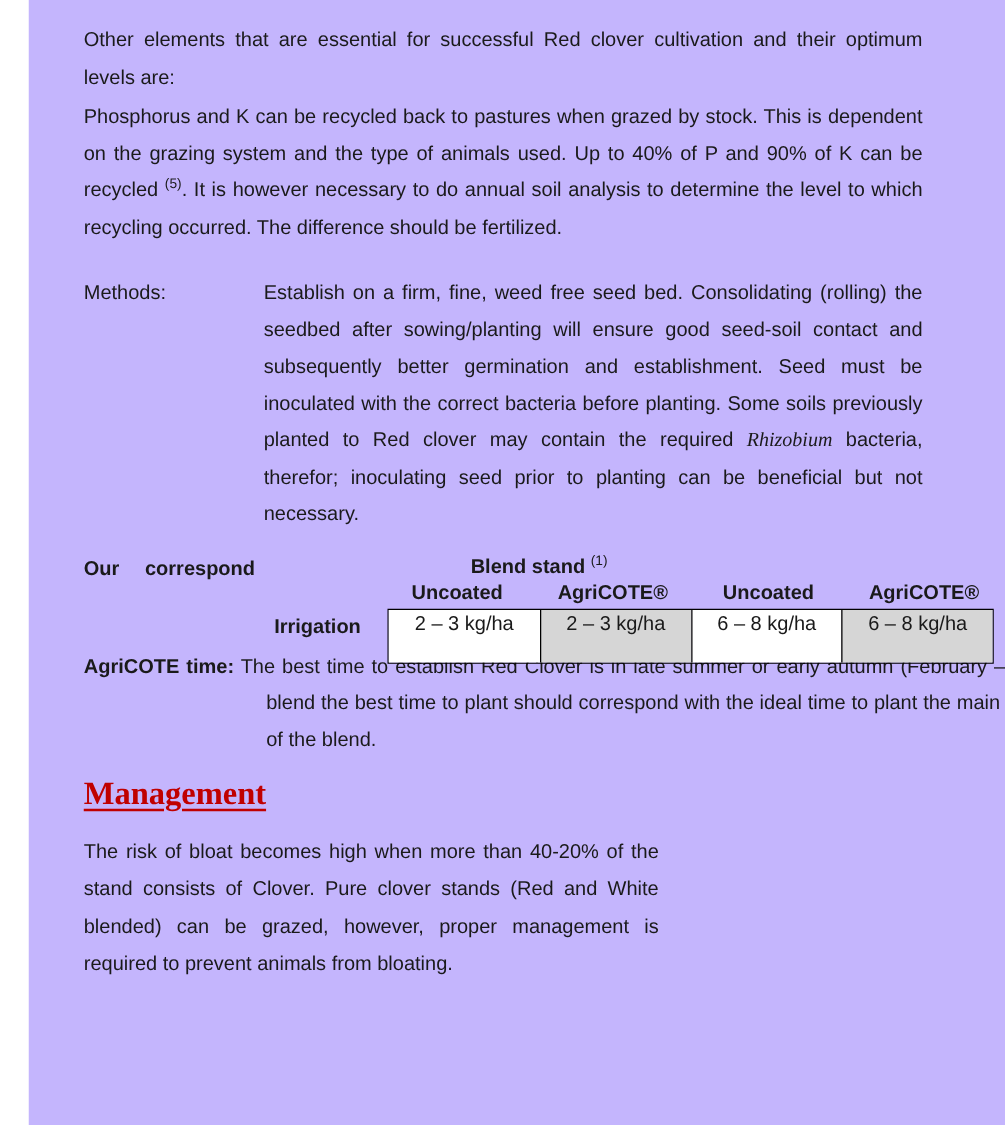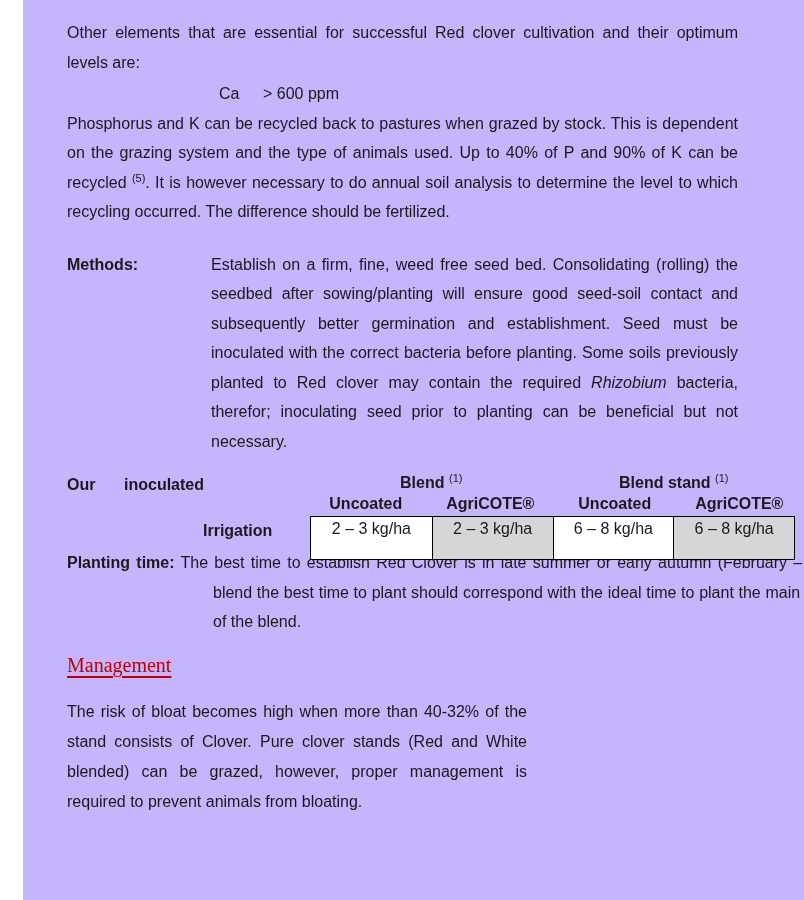--- a/index.html
+++ b/index.html
@@ -27,33 +27,33 @@
   
   .intro { width: 671px; }
   
   .minerals { margin-left: 152px; margin-top: 2px; }
   .mineral-row { display: flex; }
   .mineral-el { width: 44px; }
   
   .recycling { width: 671px; margin-top: 8px; }
   
   .methods { display: flex; margin-top: 23px; }
-  .methods-label { width: 144px; font-weight: bold; flex: none; }
+  .methods-label { width: 144px; font-weight: normal; flex: none; }
   .methods-body { width: 527px; flex: none; }
-  .it { font-style: italic; }
+  .it { font-style: italic; font-family: Liberation Serif, serif; }
   
   .seeding { position: relative; margin-top: 16px; height: 76px; }
   .seed-label {
     position: absolute; left: 0; top: 2px; width: 137px;
     font-weight: bold; line-height: 22px;
   }
   .seed-label .l1 { text-align: justify; text-align-last: justify; }
   .irrigation {
     position: absolute; left: 136px; top: 47px; width: 102px;
-    font-weight: bold; text-align: left; line-height: 24px;
+    font-weight: bold; text-align: center; line-height: 24px;
   }
   .tbl { position: absolute; left: 243px; top: 0; width: 485px; }
   .tbl-groups { display: flex; line-height: 21px; }
   .tbl-group { width: 50%; text-align: center; font-weight: bold; }
   .tbl-group sup.fnote { font-weight: normal; }
   .tbl-cols { display: flex; line-height: 22px; gap: 13px; }
   .tbl-col { width: 25%; text-align: center; font-weight: bold; }
   .tbl-cells {
     display: flex; border: 1.5px solid #000000; box-sizing: border-box;
     height: 44px; margin-top: 1px;
@@ -68,79 +68,74 @@
   
   .planting {
     width: 671px; margin-top: 18px;
     padding-left: 146px; text-indent: -146px; box-sizing: content-box;
   }
   .planting b { text-indent: 0; }
   
   .management {
     margin: 10px 0 0 0;
     font-family: "Liberation Serif", serif;
-    font-size: 20px; font-weight: normal;
+    font-size: 26px; font-weight: bold;
     color: #c00000;
     text-decoration: underline;
     text-decoration-thickness: 2px;
     text-underline-offset: 4px;
     line-height: 36px;
   }
   
   .utilisation { display: flex; margin-top: 14px; line-height: 30px; }
   .util-label { width: 211px; font-weight: bold; flex: none; }
   .util-body { width: 460px; flex: none; }
 </style>
 </head>
 <body>
 
 <div class="page">
 
   <p class="intro just" style="margin:0;">Other elements that are essential for successful Red clover cultivation and their optimum levels are:</p>
 
   <div class="minerals">
-    <div class="mineral-row">
-      <span class="mineral-el">Ca</span>
-      <span class="mineral-val">&gt; 600 ppm</span>
-    </div>
   </div>
 
   <p class="recycling just" style="margin:0;"><span>Phosphorus and K can be recycled back to pastures when grazed by stock. This is dependent on the grazing system and the type of animals used. Up to 40% of P and 90% of K can be recycled </span><sup class="fnote">(5)</sup><span>. It is however necessary to do annual soil analysis to determine  the level to which recycling occurred. The difference should be fertilized.</span></p>
 
   <div class="methods">
     <div class="methods-label">Methods:</div>
     <div class="methods-body just"><span>Establish on a firm, fine, weed free seed bed. Consolidating (rolling) the seedbed after sowing/planting will ensure good seed-soil contact and subsequently better germination and establishment. Seed must be inoculated with the correct bacteria before planting. Some soils previously planted to Red clover may contain the required </span><span class="it">Rhizobium</span><span> bacteria, therefor; inoculating seed prior to planting can be beneficial but not necessary.</span></div>
   </div>
 
   <div class="seeding">
     <div class="seed-label">
-      <div class="l1">Our inoculated</div>
+      <div class="l1">Our correspond</div>
     </div>
     <div class="irrigation">Irrigation</div>
     <div class="tbl">
       <div class="tbl-groups">
-        <div class="tbl-group"><span>Blend</span> <sup class="fnote">(1)</sup></div>
         <div class="tbl-group"><span>Blend stand</span> <sup class="fnote">(1)</sup></div>
       </div>
       <div class="tbl-cols">
         <div class="tbl-col">Uncoated</div>
         <div class="tbl-col">AgriCOTE®</div>
         <div class="tbl-col">Uncoated</div>
         <div class="tbl-col">AgriCOTE®</div>
       </div>
       <div class="tbl-cells">
         <div class="tbl-cell">2 – 3 kg/ha</div>
         <div class="tbl-cell shaded">2 – 3 kg/ha</div>
         <div class="tbl-cell">6 – 8 kg/ha</div>
         <div class="tbl-cell shaded">6 – 8 kg/ha</div>
       </div>
     </div>
   </div>
 
-  <p class="planting just" style="margin:0;"><b>Planting time:</b><span> The best time to establish Red Clover is in late summer or early autumn (February – April). In a blend the best time to plant should correspond with the ideal time to plant the main component of the blend.</span></p>
+  <p class="planting just" style="margin:0;"><b>AgriCOTE time:</b><span> The best time to establish Red Clover is in late summer or early autumn (February – April). In a blend the best time to plant should correspond with the ideal time to plant the main component of the blend.</span></p>
 
   <h2 class="management">Management</h2>
 
   <div class="utilisation">
-    <div class="util-body just">The risk of bloat becomes high when more than 40-32% of the stand consists of Clover. Pure clover stands (Red and White blended) can be grazed, however, proper management is required to prevent animals from bloating.</div>
+    <div class="util-body just">The risk of bloat becomes high when more than 40-20% of the stand consists of Clover. Pure clover stands (Red and White blended) can be grazed, however, proper management is required to prevent animals from bloating.</div>
   </div>
 
 </div>
 
 </body></html>

